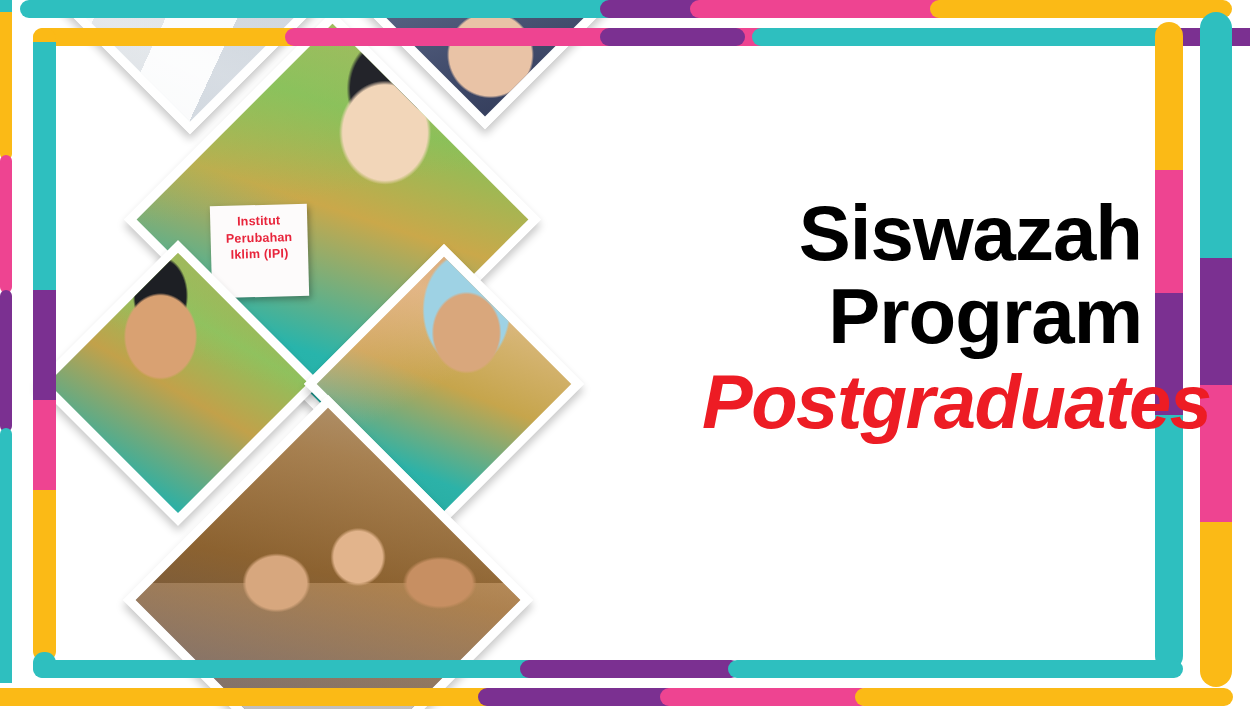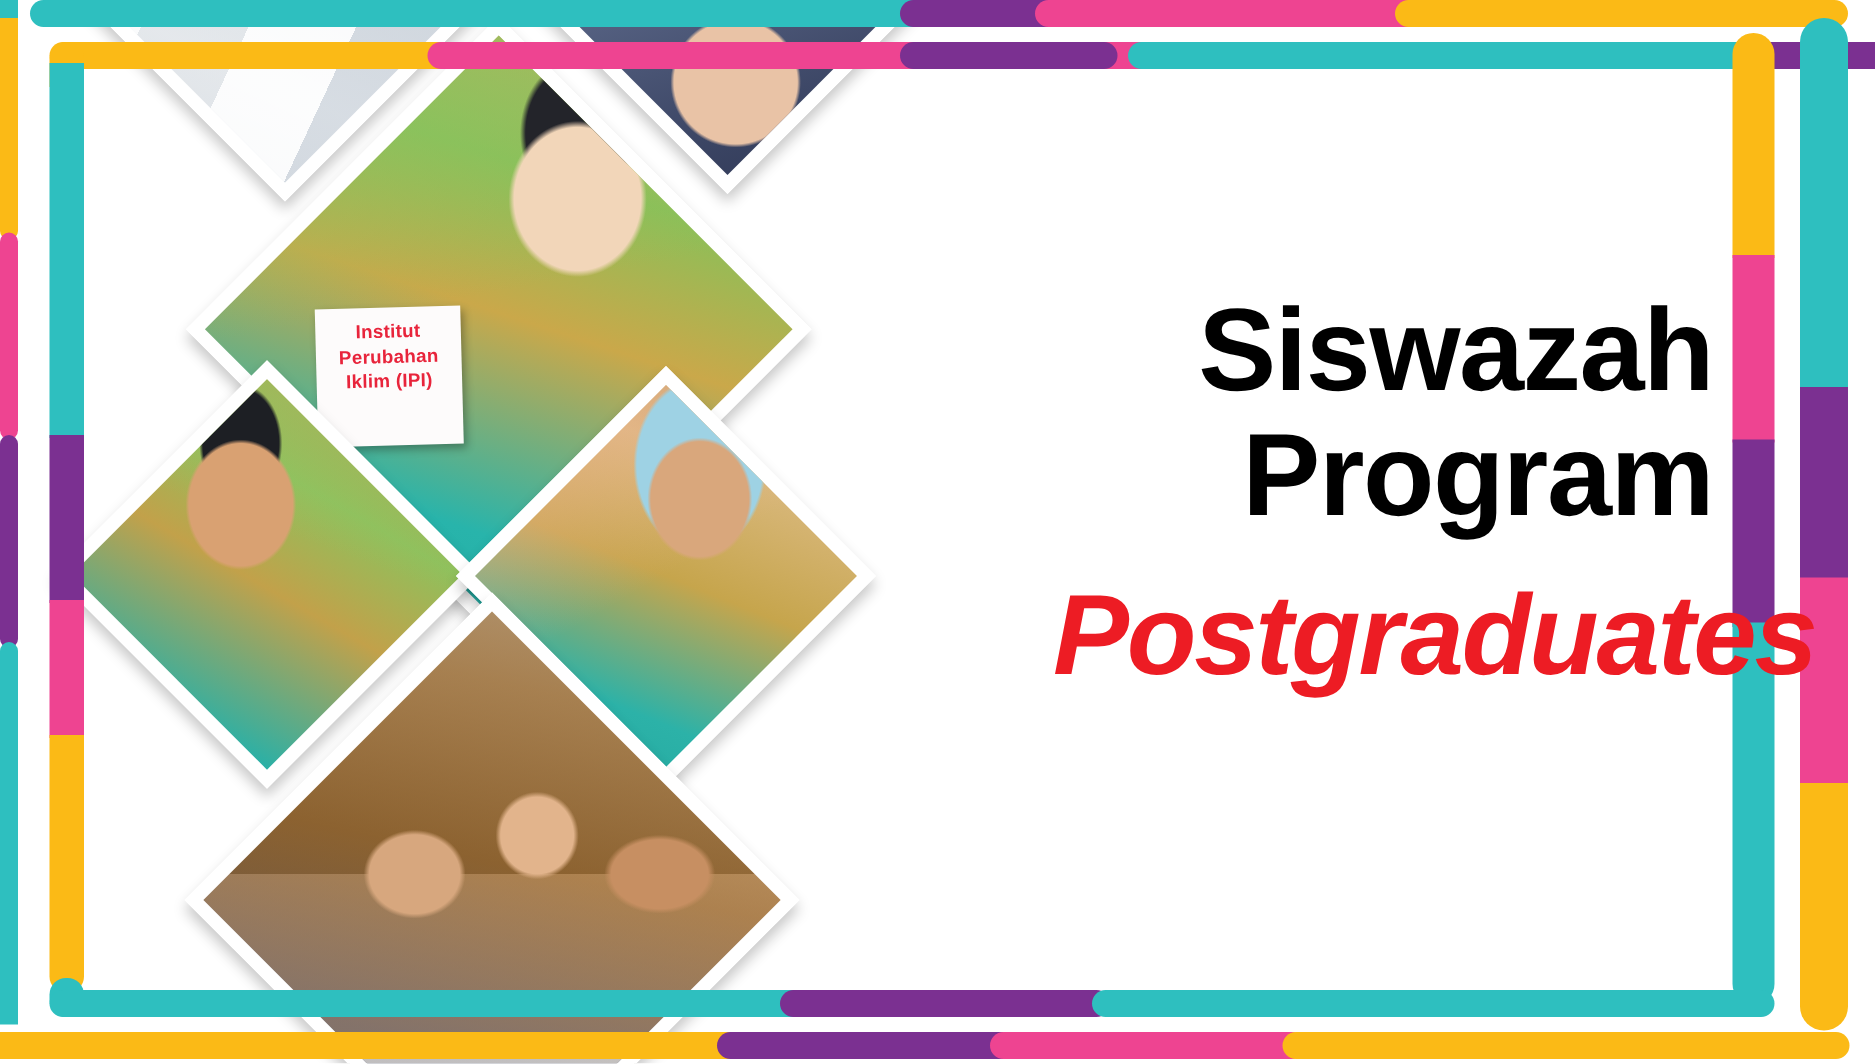--- a/index.html
+++ b/index.html
@@ -106,21 +106,21 @@
     line-height:1.06;
     letter-spacing:-1px;
   }
   .hl-sub{
     display:block;
     font-weight:bold;
     font-style:italic;
     color:#ED1C24;
     font-size:76px;
     line-height:1.12;
-    margin-top:24px;
+    margin-top:2px;
     letter-spacing:-1.5px;
     white-space:nowrap;
   }
 </style>
 </head>
 <body>
 
 <div class="slide">
 
   <div class="collage">

